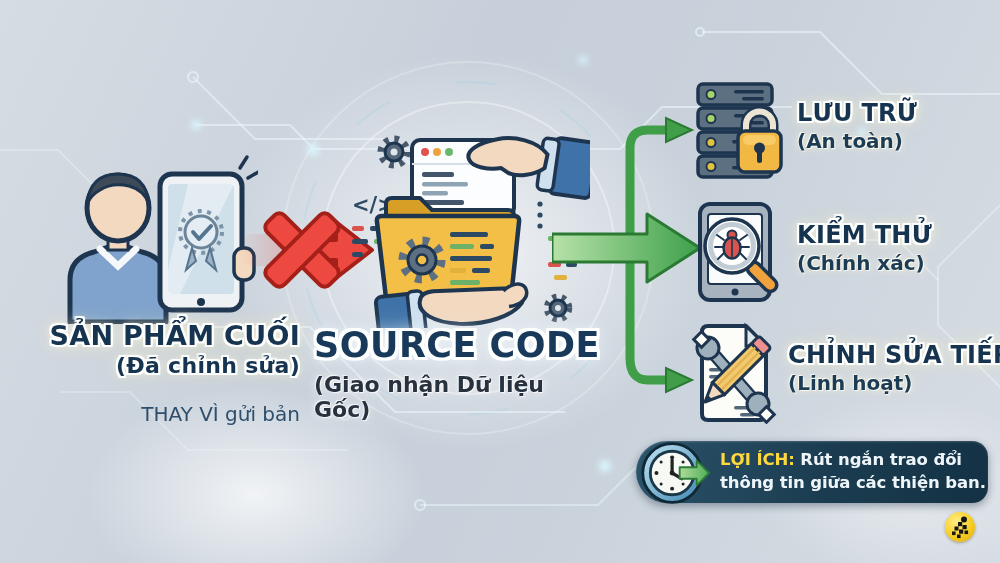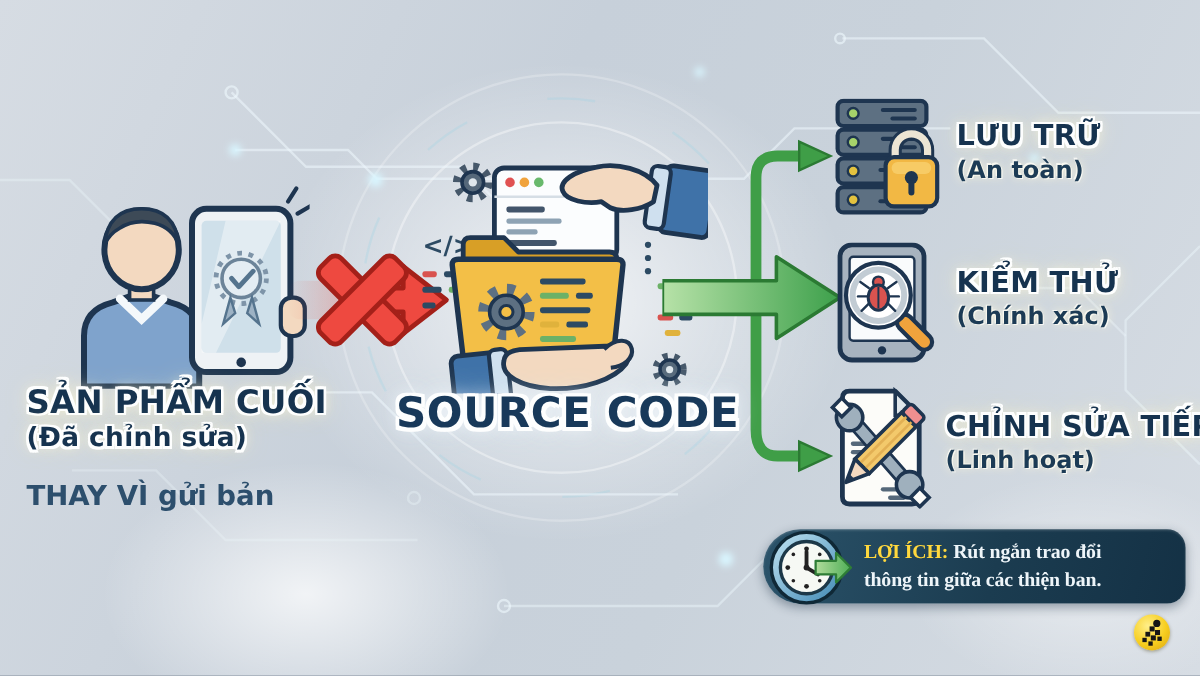--- a/index.html
+++ b/index.html
@@ -18,41 +18,41 @@
       -2px 0 0 #fdfefe, 2px 0 0 #fdfefe, 0 -2px 0 #fdfefe, 0 2px 0 #fdfefe,
       0 0 10px rgba(255,250,219,.95), 0 0 20px rgba(255,244,196,.75);
   }
   .glow-big{
     color:#18395a;font-weight:800;letter-spacing:.5px;
     text-shadow:
       -3px -3px 0 #fdfefe, 3px -3px 0 #fdfefe, -3px 3px 0 #fdfefe, 3px 3px 0 #fdfefe,
       -3px 0 0 #fdfefe, 3px 0 0 #fdfefe, 0 -3px 0 #fdfefe, 0 3px 0 #fdfefe,
       0 0 14px rgba(255,255,255,.95), 0 0 26px rgba(220,240,255,.8);
   }
-  .left-text{left:22px;top:320px;width:292px;text-align:left;}
+  .left-text{left:8px;top:320px;width:292px;text-align:right;}
   .left-title{font-size:27px;line-height:32px;}
   .left-sub{font-size:22px;line-height:27px;}
-  .left-note{margin-top:21px;font-size:23px;line-height:29px;font-weight:700;color:#2d4f6d;}
-  .center-text{left:330px;top:326px;width:280px;text-align:left;}
+  .left-note{margin-top:21px;font-size:20px;line-height:29px;font-weight:400;color:#2d4f6d;}
+  .center-text{left:314px;top:326px;width:280px;text-align:left;}
   .center-title{font-size:35px;line-height:39px;white-space:nowrap;}
   .center-sub{margin-top:7px;font-size:22px;font-weight:600;color:#27323e;
     text-shadow:0 0 8px rgba(255,255,255,.9),1px 1px 0 rgba(255,255,255,.7),-1px -1px 0 rgba(255,255,255,.7);}
   .outcome-text{width:215px;text-align:left;}
   .outcome-title{font-size:24px;line-height:29px;white-space:nowrap;}
   .outcome-sub{font-size:20px;line-height:26px;font-weight:600;color:#1c3b55;
     text-shadow:0 0 8px rgba(255,250,219,.95),1px 1px 0 rgba(255,255,255,.8),-1px -1px 0 rgba(255,255,255,.8);}
   .banner{
     left:636px;top:441px;width:352px;height:62px;
     border-radius:32px 16px 16px 32px;
     background:linear-gradient(105deg,#2b536a 0%,#1b3c50 55%,#143145 100%);
     box-shadow:0 3px 9px rgba(15,35,55,.4), inset 0 1px 2px rgba(255,255,255,.18);
   }
   .banner-text{
     position:absolute;left:84px;top:50%;transform:translateY(-50%);
-    font-size:16.5px;line-height:1.38;font-weight:700;color:#eef5f9;white-space:nowrap;letter-spacing:-.1px;font-family:Liberation Serif, serif;
+    font-size:16.5px;line-height:1.38;font-weight:700;color:#eef5f9;white-space:nowrap;letter-spacing:-.1px;
   }
   .benefit-label{color:#ffd83d;font-weight:800;}
   .logo{
     left:945px;top:512px;width:30px;height:30px;border-radius:50%;
     background:radial-gradient(circle at 38% 32%,#ffef8a 0%,#f7ce1f 55%,#d8a312 100%);
     box-shadow:0 1px 3px rgba(60,50,0,.4);
   }
 </style>
 </head>
 <body>
@@ -336,20 +336,21 @@
   <div class="abs left-text">
     <div class="glow left-title">SẢN PHẨM CUỐI</div>
     <div class="glow left-sub">(Đã chỉnh sửa)</div>
     <div class="left-note">
       <div>THAY VÌ gửi bản</div>
     </div>
   </div>
 
   <div class="abs center-text">
     <div class="glow-big center-title">SOURCE CODE</div>
+    <div class="center-sub">(Giao nhận Dữ liệu Gốc)</div>
   </div>
 
   <div class="abs banner">
     <svg class="abs" style="left:2px;top:-4px" width="72" height="72" viewBox="0 0 76 76">
       <defs>
         <linearGradient id="clockRing" x1="0" y1="0" x2="1" y2="1">
           <stop offset="0%" stop-color="#c3e6f4"></stop>
           <stop offset="100%" stop-color="#3e87b3"></stop>
         </linearGradient>
         <linearGradient id="arrGrad2" x1="0" y1="0" x2="1" y2="0">

